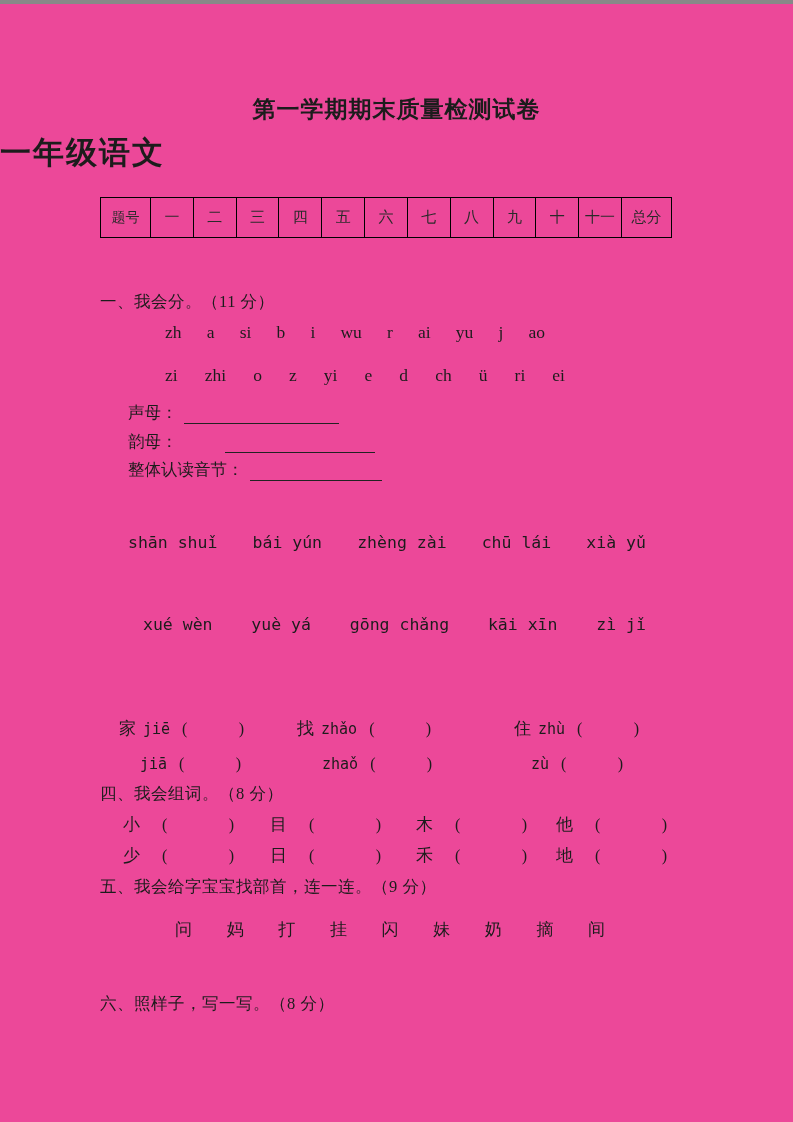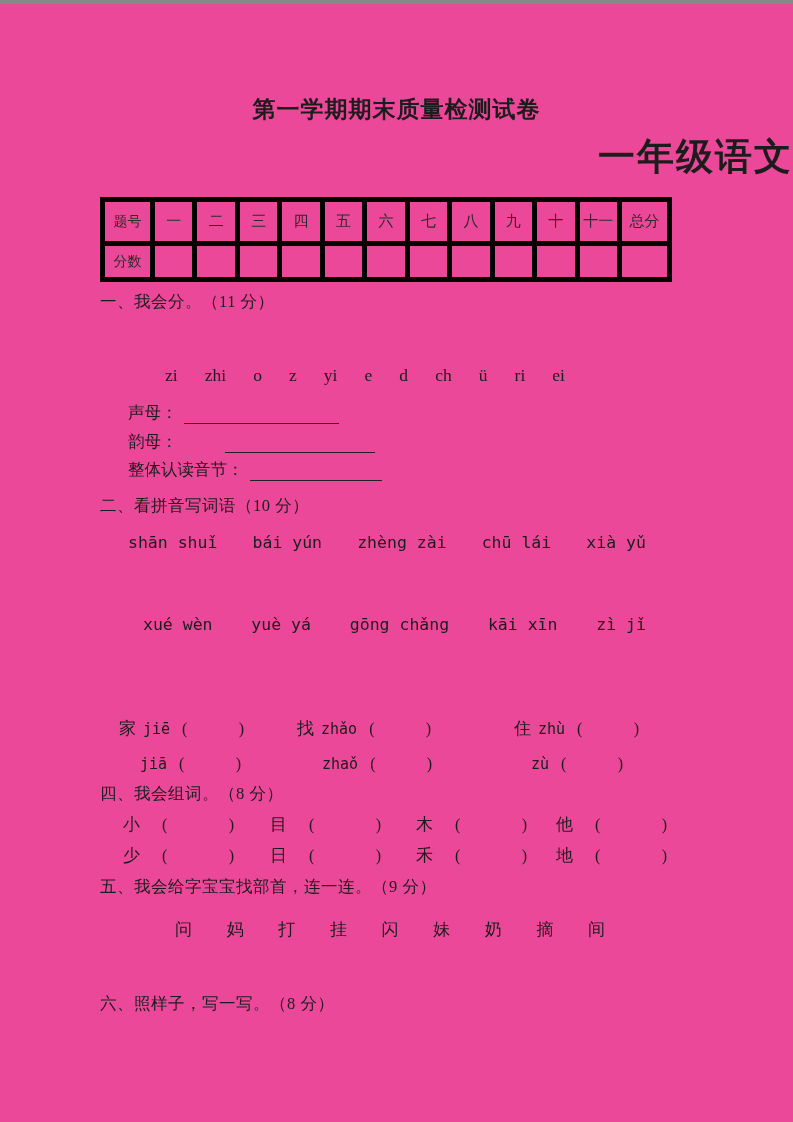--- a/index.html
+++ b/index.html
@@ -16,35 +16,35 @@
 
   
   .title{
     top:90px;left:0;width:100%;
     text-align:center;
     font-size:23px;font-weight:600;
     letter-spacing:1px;
   }
   .subtitle{
     top:128px;left:0;width:100%;
-    text-align:right;
+    text-align:left;
     font-family:"Liberation Sans","DejaVu Sans",sans-serif;
-    font-size:37px;font-weight:bold;
+    font-size:31px;font-weight:bold;
     letter-spacing:2px;
   }
 
   
   .score-table{
     top:193px;left:100px;width:572px;
     border-collapse:collapse;
     table-layout:fixed;
     font-size:15px;
   }
   .score-table td{
-    border:5px solid #000000;
+    border:1px solid #000000;
     text-align:center;
     padding:0;
     height:31px;
     color:#2a2a2a;
   }
   .score-table tr.head td{height:39px;}
   .score-table td.lbl{font-size:14px;}
   col.c-first{width:50px;}
   col.c-last{width:50px;}
 
@@ -127,39 +127,37 @@
       <td>四</td>
       <td>五</td>
       <td>六</td>
       <td>七</td>
       <td>八</td>
       <td>九</td>
       <td>十</td>
       <td>十一</td>
       <td>总分</td>
     </tr>
-    <tr>
-      <td class="lbl">分数</td>
-      <td></td>
-      <td></td>
-      <td></td>
-      <td></td>
-      <td></td>
-      <td></td>
-      <td></td>
-      <td></td>
-      <td></td>
-      <td></td>
-      <td></td>
-      <td></td>
-    </tr>
   </tbody>
     </table>
 
   <div class="abs h h1">一、我会分。（11 分）</div>
+  <div class="abs py-serif s1r1">
+    <span>zh</span>
+    <span>a</span>
+    <span>si</span>
+    <span>b</span>
+    <span>i</span>
+    <span>wu</span>
+    <span>r</span>
+    <span>ai</span>
+    <span>yu</span>
+    <span>j</span>
+    <span>ao</span>
+  </div>
   <div class="abs py-serif s1r2">
     <span>zi</span>
     <span>zhi</span>
     <span>o</span>
     <span>z</span>
     <span>yi</span>
     <span>e</span>
     <span>d</span>
     <span>ch</span>
     <span>ü</span>
@@ -173,21 +171,20 @@
   </div>
   <div class="abs blank b2">
     <span>韵母：</span>
     <span class="rule"></span>
   </div>
   <div class="abs blank b3">
     <span>整体认读音节：</span>
     <span class="rule"></span>
   </div>
 
-  <div class="abs h h2">二、看拼音写词语（10 分）</div>
   <div class="abs py-mono s2r1">
     <span>shān shuǐ</span>
     <span>bái yún</span>
     <span>zhèng zài</span>
     <span>chū lái</span>
     <span>xià yǔ</span>
   </div>
   <div class="abs py-mono s2r2">
     <span>xué wèn</span>
     <span>yuè yá</span>

